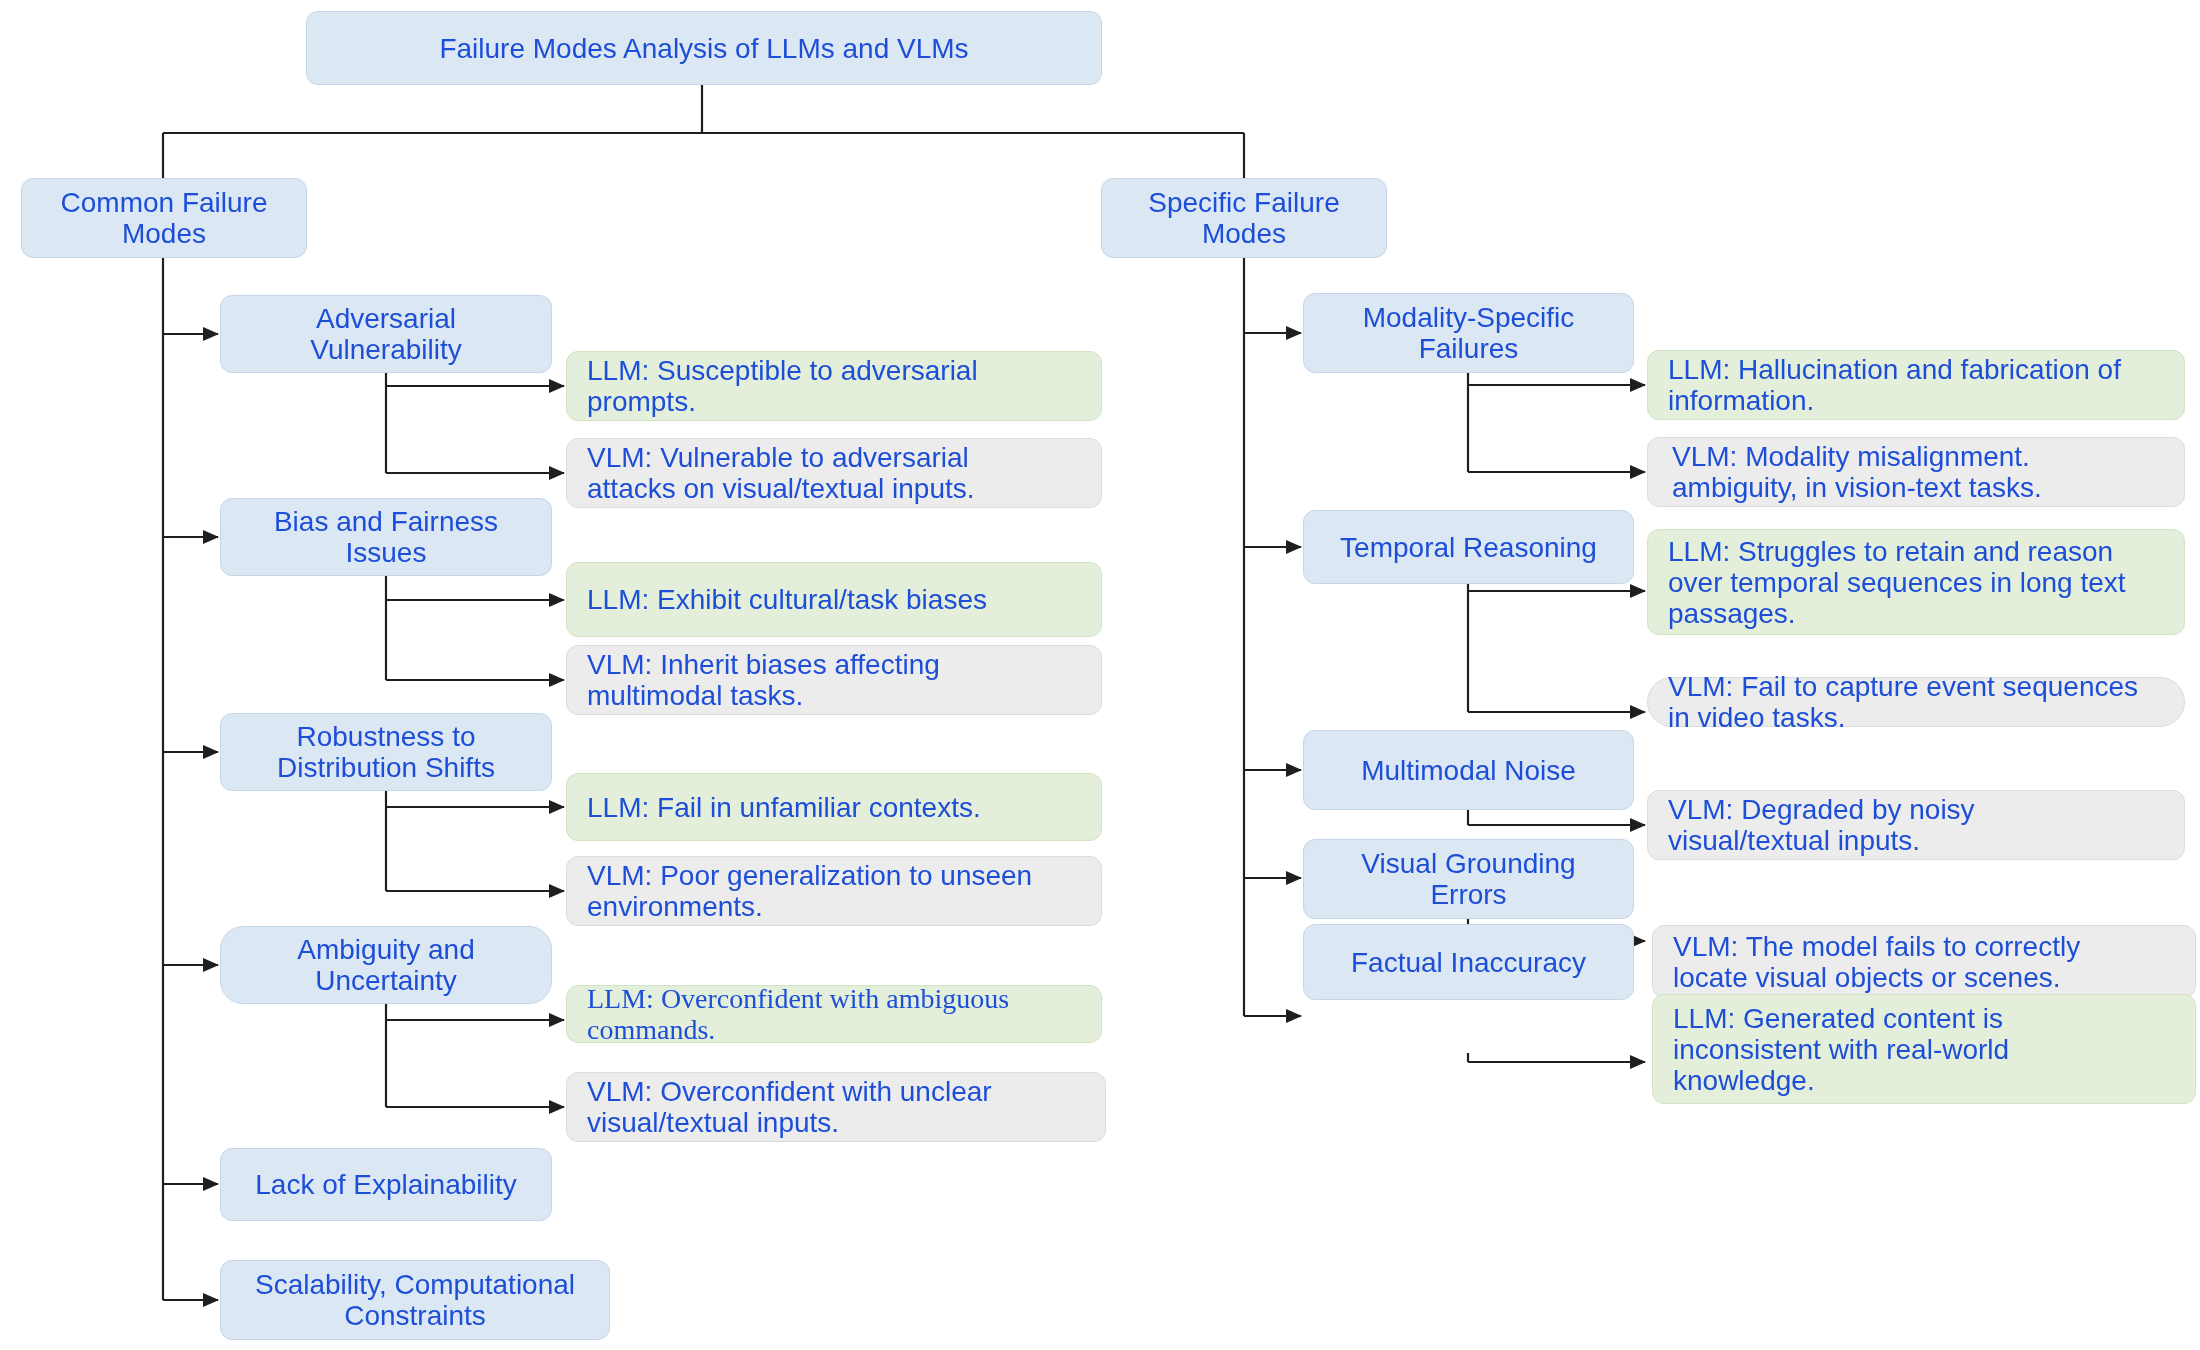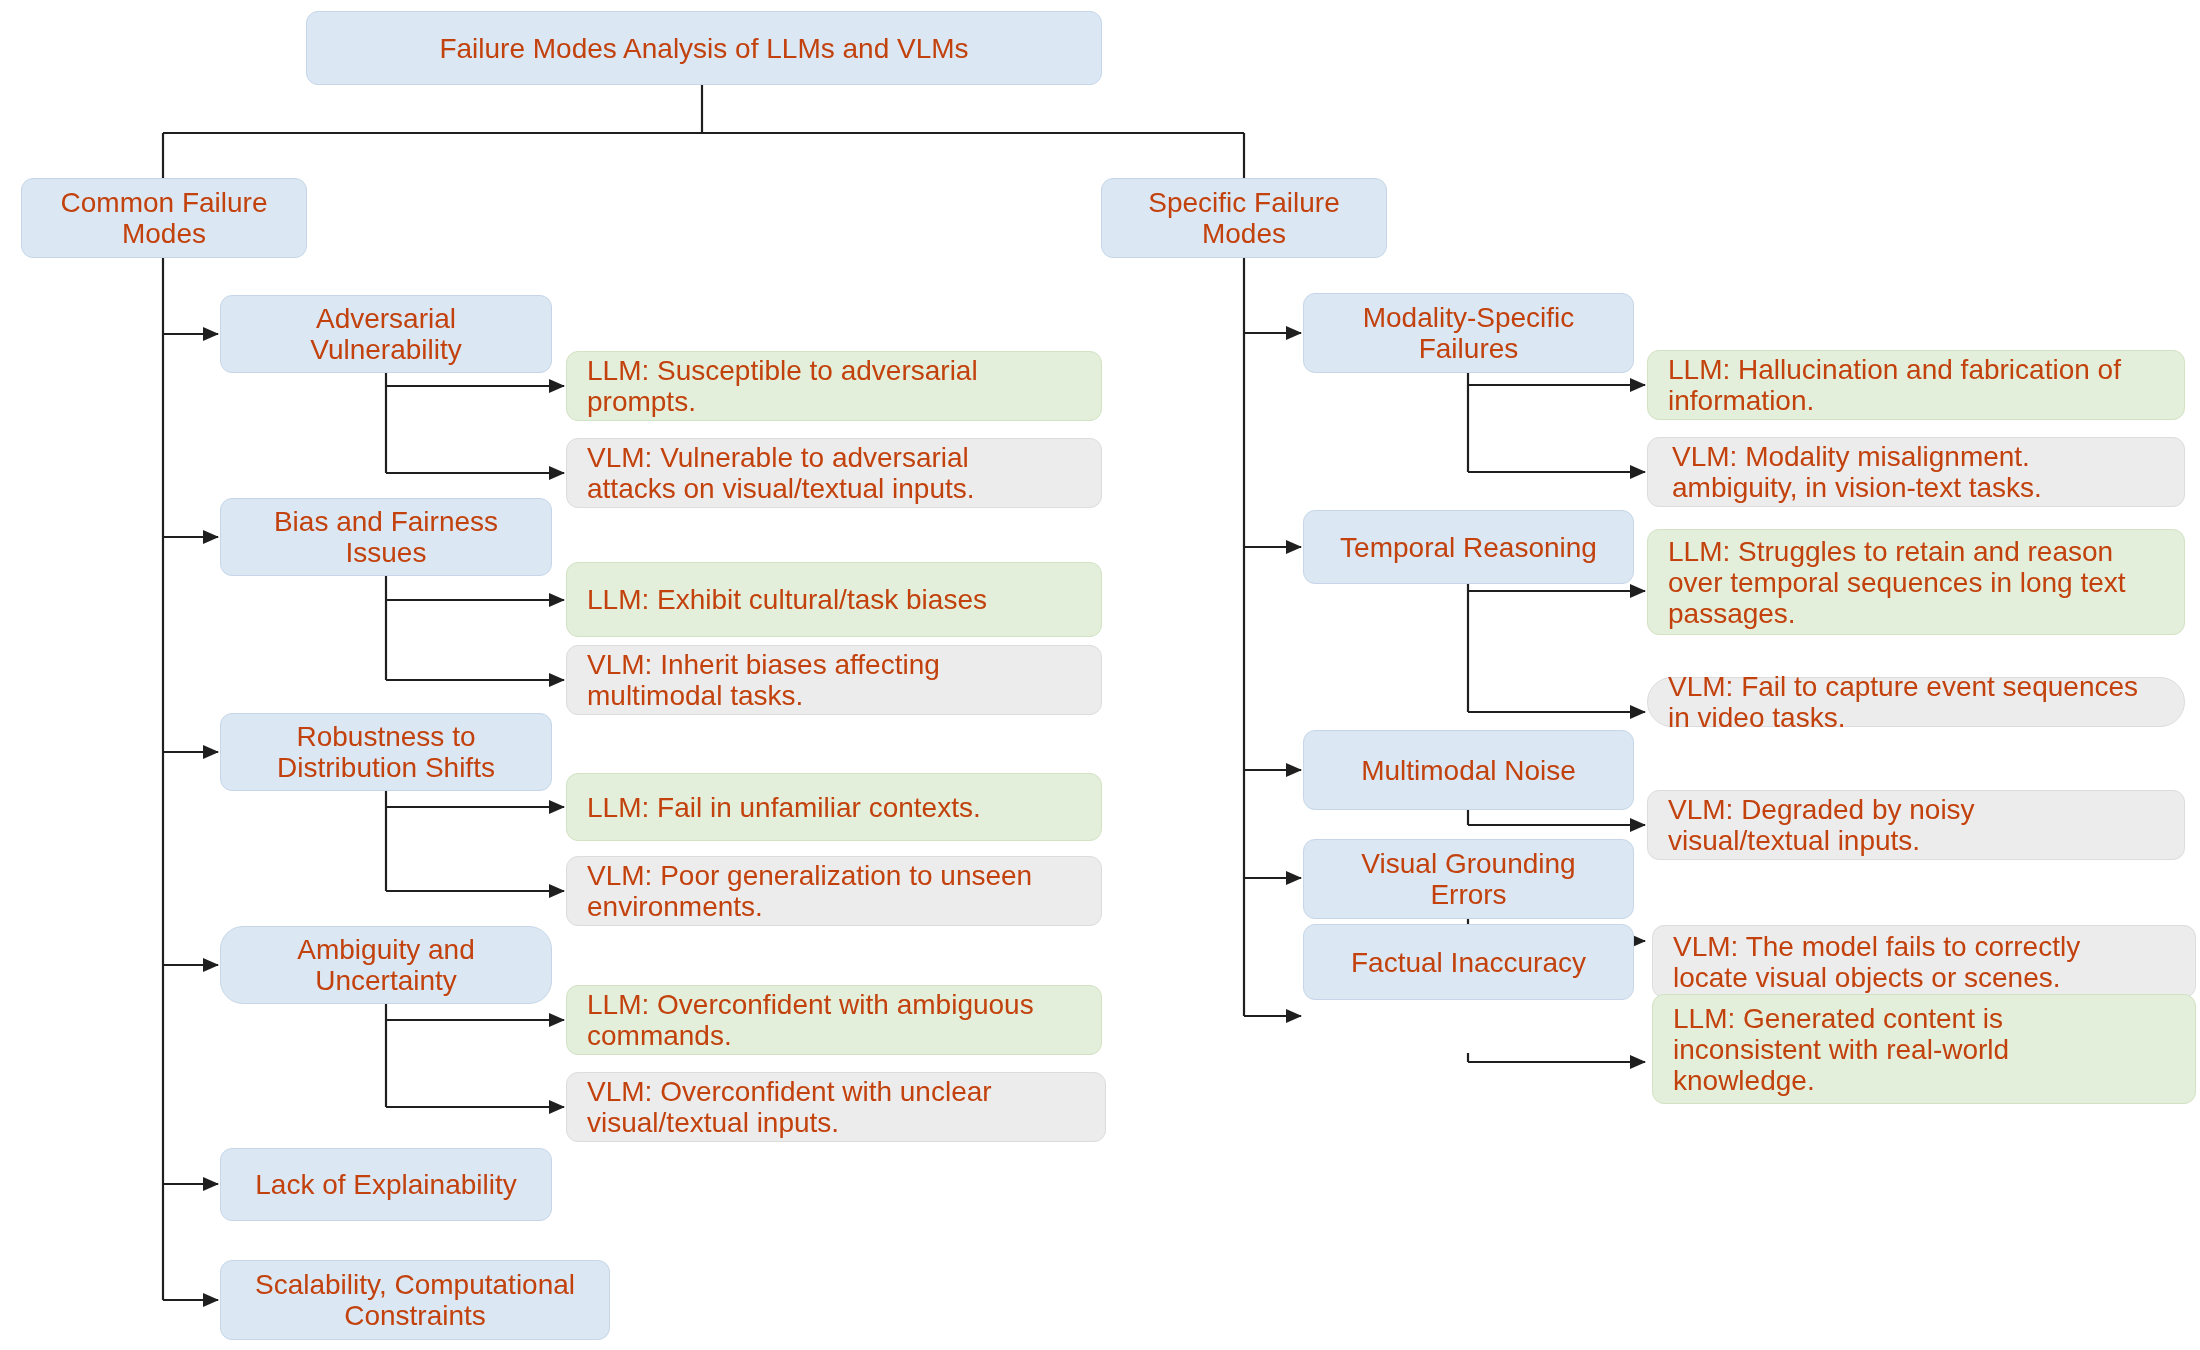--- a/index.html
+++ b/index.html
@@ -5,21 +5,21 @@
   :root{
     --blue:#dbe7f3; --blue-border:#c6d6e8;
     --green:#e3efda; --green-border:#d2e2c4;
     --gray:#ececec; --gray-border:#dcdcdc;
     --line:#1f1f1f;
   }
   html,body{margin:0;padding:0;background:#ffffff;}
   #canvas{
     position:relative; width:2200px; height:1350px; background:#ffffff;
     font-family:"Liberation Sans","DejaVu Sans",sans-serif;
-    color:#c2410c; overflow:hidden;
+    color:#1d4ed8; overflow:hidden;
   }
   .box{
     position:absolute; box-sizing:border-box; border-radius:12px;
     display:flex; align-items:center; white-space:pre-line;
     font-size:28px; line-height:31px;
   }
   .node{
     background:var(--blue); border:1.5px solid var(--blue-border);
     justify-content:center; text-align:center;
   }
@@ -110,21 +110,21 @@
   <div class="box leaf llm" style="left:566px;top:351px;width:536px;height:70px;">LLM: Susceptible to adversarial
 prompts.</div>
   <div class="box leaf vlm" style="left:566px;top:438px;width:536px;height:70px;">VLM: Vulnerable to adversarial
 attacks on visual/textual inputs.</div>
   <div class="box leaf llm" style="left:566px;top:562px;width:536px;height:75px;">LLM: Exhibit cultural/task biases</div>
   <div class="box leaf vlm" style="left:566px;top:645px;width:536px;height:70px;">VLM: Inherit biases affecting
 multimodal tasks.</div>
   <div class="box leaf llm" style="left:566px;top:773px;width:536px;height:68px;">LLM: Fail in unfamiliar contexts.</div>
   <div class="box leaf vlm" style="left:566px;top:856px;width:536px;height:70px;">VLM: Poor generalization to unseen
 environments.</div>
-  <div class="box leaf llm" style="left:566px;top:985px;width:536px;height:70px;">LLM: Overconfident with ambiguous
+  <div class="box leaf llm" style="left:566px;top:985px;width:536px;height:58px;font-family:Liberation Serif, serif;">LLM: Overconfident with ambiguous
 commands.</div>
   <div class="box leaf vlm" style="left:566px;top:1072px;width:540px;height:70px;">VLM: Overconfident with unclear
 visual/textual inputs.</div>
 
   <div class="box node" style="left:1303px;top:293px;width:331px;height:80px;">Modality-Specific
 Failures</div>
   <div class="box node" style="left:1303px;top:510px;width:331px;height:74px;">Temporal Reasoning</div>
   <div class="box node" style="left:1303px;top:730px;width:331px;height:80px;">Multimodal Noise</div>
   <div class="box node" style="left:1303px;top:839px;width:331px;height:80px;">Visual Grounding
 Errors</div>

